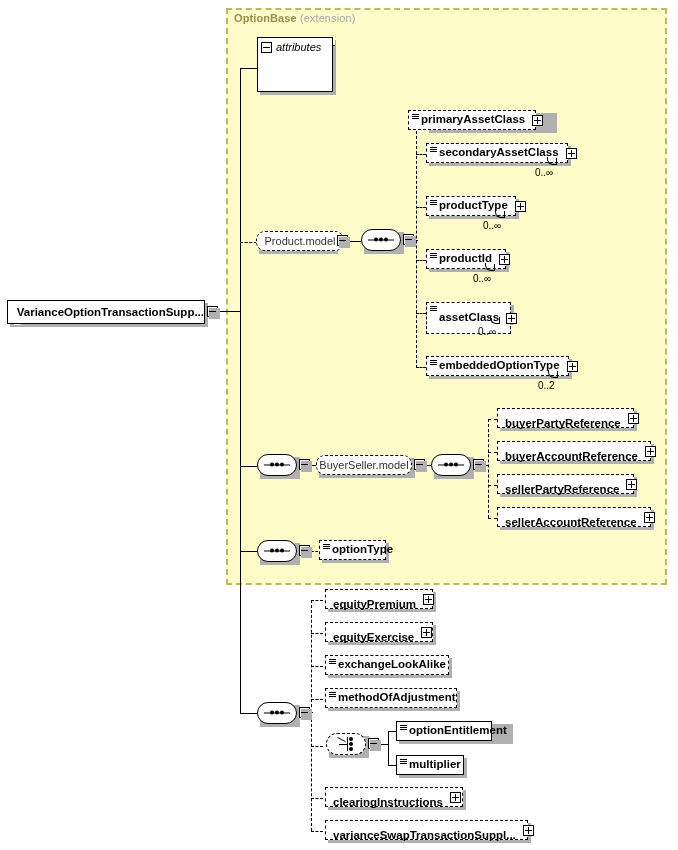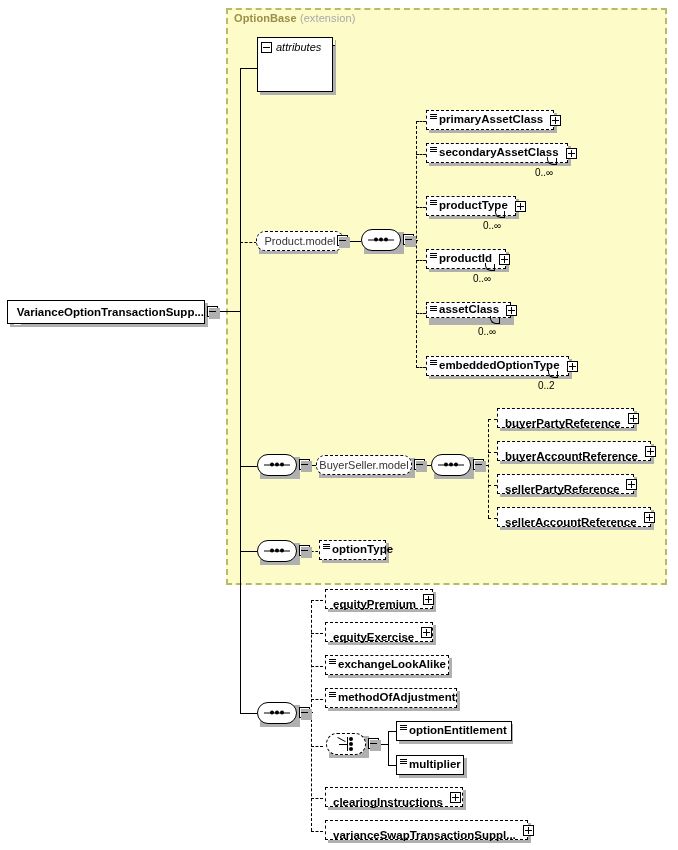--- a/index.html
+++ b/index.html
@@ -153,21 +153,21 @@
   </div>
   <div class="tgl" style="left:403px;top:234px;">
       <span class="sh"></span>
     </div>
 
   <div class="dln dvl" style="left:416px;top:121px;height:247px;"></div>
   <div class="dln dhl" style="left:414px;top:240px;width:4px;"></div>
 
   <div class="dln dhl" style="left:416px;top:121px;width:10px;"></div>
   <div class="shadow" style="left:429px;top:113px;width:128px;height:20px;"></div>
-  <div class="node dashed" style="left:426px;top:110px;width:128px;height:20px;align-items:center;">
+  <div class="node dashed" style="left:408px;top:110px;width:128px;height:20px;align-items:center;">
     <span class="eicon">
         <i></i>
         <i></i>
         <i></i>
       </span>
     <span class="elbl">primaryAssetClass</span>
     <span class="inplus"></span>
   </div>
 
   <div class="dln dhl" style="left:416px;top:154px;width:10px;"></div>
@@ -207,21 +207,21 @@
         <i></i>
       </span>
     <span class="elbl">productId</span>
     <span class="inplus"></span>
   </div>
   <div class="multcurve" style="left:485px;top:264px;"></div>
   <div class="mult" style="left:473px;top:273px;">0..∞</div>
 
   <div class="dln dhl" style="left:416px;top:313px;width:10px;"></div>
   <div class="shadow" style="left:429px;top:305px;width:85px;height:20px;"></div>
-  <div class="node dashed" style="left:426px;top:302px;width:85px;height:16px;">
+  <div class="node dashed" style="left:426px;top:302px;width:85px;height:32px;">
     <span class="eicon">
         <i></i>
         <i></i>
         <i></i>
       </span>
     <span class="elbl">assetClass</span>
     <span class="inplus"></span>
   </div>
   <div class="multcurve" style="left:490px;top:317px;"></div>
   <div class="mult" style="left:478px;top:326px;">0..∞</div>
@@ -400,21 +400,21 @@
   <div class="tgl" style="left:368px;top:738px;">
       <span class="sh"></span>
     </div>
 
   <div class="ln hl" style="left:379px;top:744px;width:9px;height:1px;"></div>
   <div class="ln vl" style="left:388px;top:731px;height:35px;"></div>
   <div class="ln hl" style="left:388px;top:731px;width:8px;height:1px;"></div>
   <div class="ln hl" style="left:388px;top:765px;width:8px;height:1px;"></div>
 
   <div class="shadow" style="left:399px;top:724px;width:114px;height:20px;"></div>
-  <div class="node solid" style="left:396px;top:721px;width:116px;height:20px;">
+  <div class="node solid" style="left:396px;top:721px;width:96px;height:20px;">
     <span class="eicon">
         <i></i>
         <i></i>
         <i></i>
       </span>
     <span class="elbl">optionEntitlement</span>
   </div>
 
   <div class="shadow" style="left:399px;top:758px;width:68px;height:20px;"></div>
   <div class="node solid" style="left:396px;top:755px;width:68px;height:20px;">

